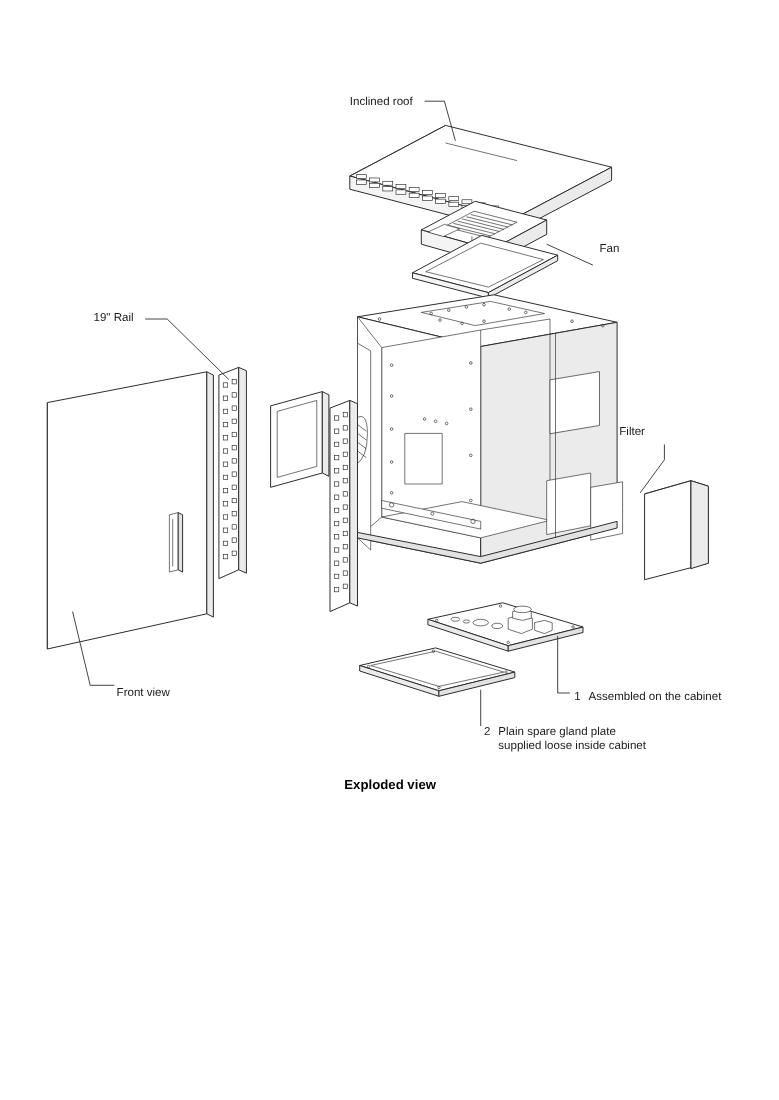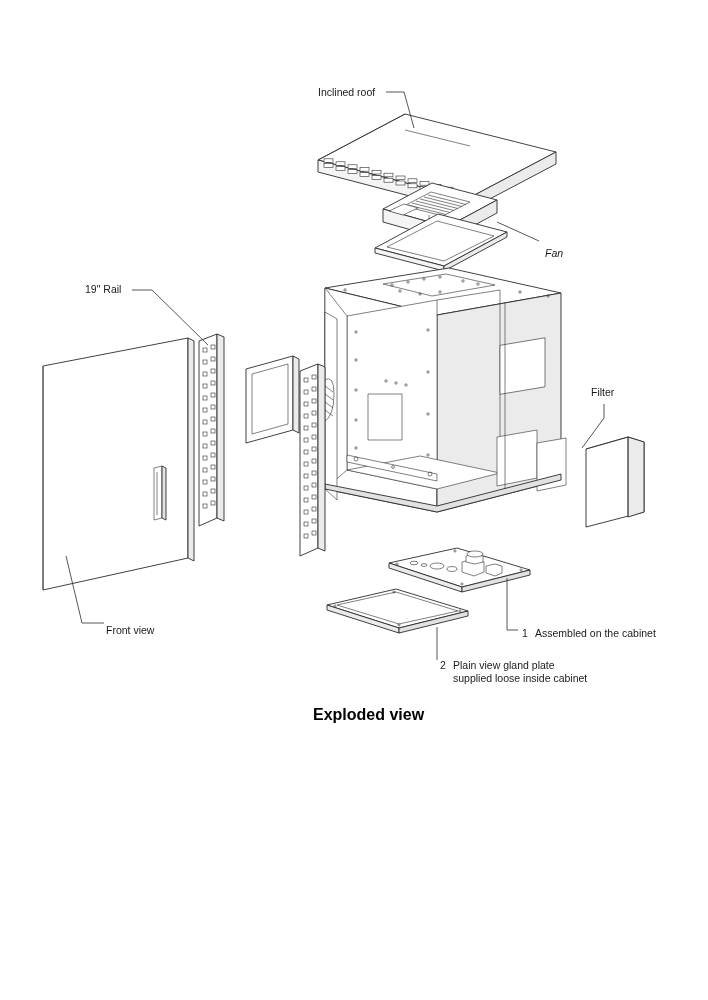--- a/index.html
+++ b/index.html
@@ -32,21 +32,21 @@
   .lbl {
     position: absolute;
     font-size: 10.5px;
     line-height: 13px;
     color: #1a1a1a;
     white-space: nowrap;
     font-family: "Liberation Sans", sans-serif;
   }
   .title {
     position: absolute;
-    font-size: 16px;
+    font-size: 12px;
     font-weight: bold;
     color: #000000;
     font-family: "Liberation Sans", sans-serif;
     white-space: nowrap;
   }
   .num {
     position: absolute;
     font-size: 10.5px;
     color: #1a1a1a;
     font-family: "Liberation Sans", sans-serif;
@@ -364,27 +364,27 @@
 
       <path class="lead" d="M104,623 L82,623 L66,556"></path>
 
       <path class="lead" d="M518,630 L507,630 L507,578"></path>
 
       <path class="lead" d="M437,660 L437,627"></path>
     </g>
   </svg>
 
   <div class="lbl" style="left:318px; top:86px;">Inclined roof</div>
-  <div class="lbl" style="left:545px; top:247px;font-style:italic;">Fan</div>
+  <div class="lbl" style="left:545px; top:220px;">Fan</div>
   <div class="lbl" style="left:85px; top:283px;">19" Rail</div>
-  <div class="lbl" style="left:591px; top:386px;">Filter</div>
+  <div class="lbl" style="left:563px; top:386px;">Filter</div>
   <div class="lbl" style="left:106px; top:624px;">Front view</div>
 
   <div class="num" style="left:522px; top:627px;">1</div>
   <div class="lbl" style="left:535px; top:627px;">Assembled on the cabinet</div>
 
   <div class="num" style="left:440px; top:659px;">2</div>
-  <div class="lbl" style="left:453px; top:659px;">Plain view gland plate</div>
+  <div class="lbl" style="left:453px; top:659px;">Plain spare gland plate</div>
   <div class="lbl" style="left:453px; top:672px;text-align:right;">supplied loose inside cabinet</div>
 
   <div class="title" style="left:313px; top:706px;">Exploded view</div>
 
 </div>
 
 </body></html>

